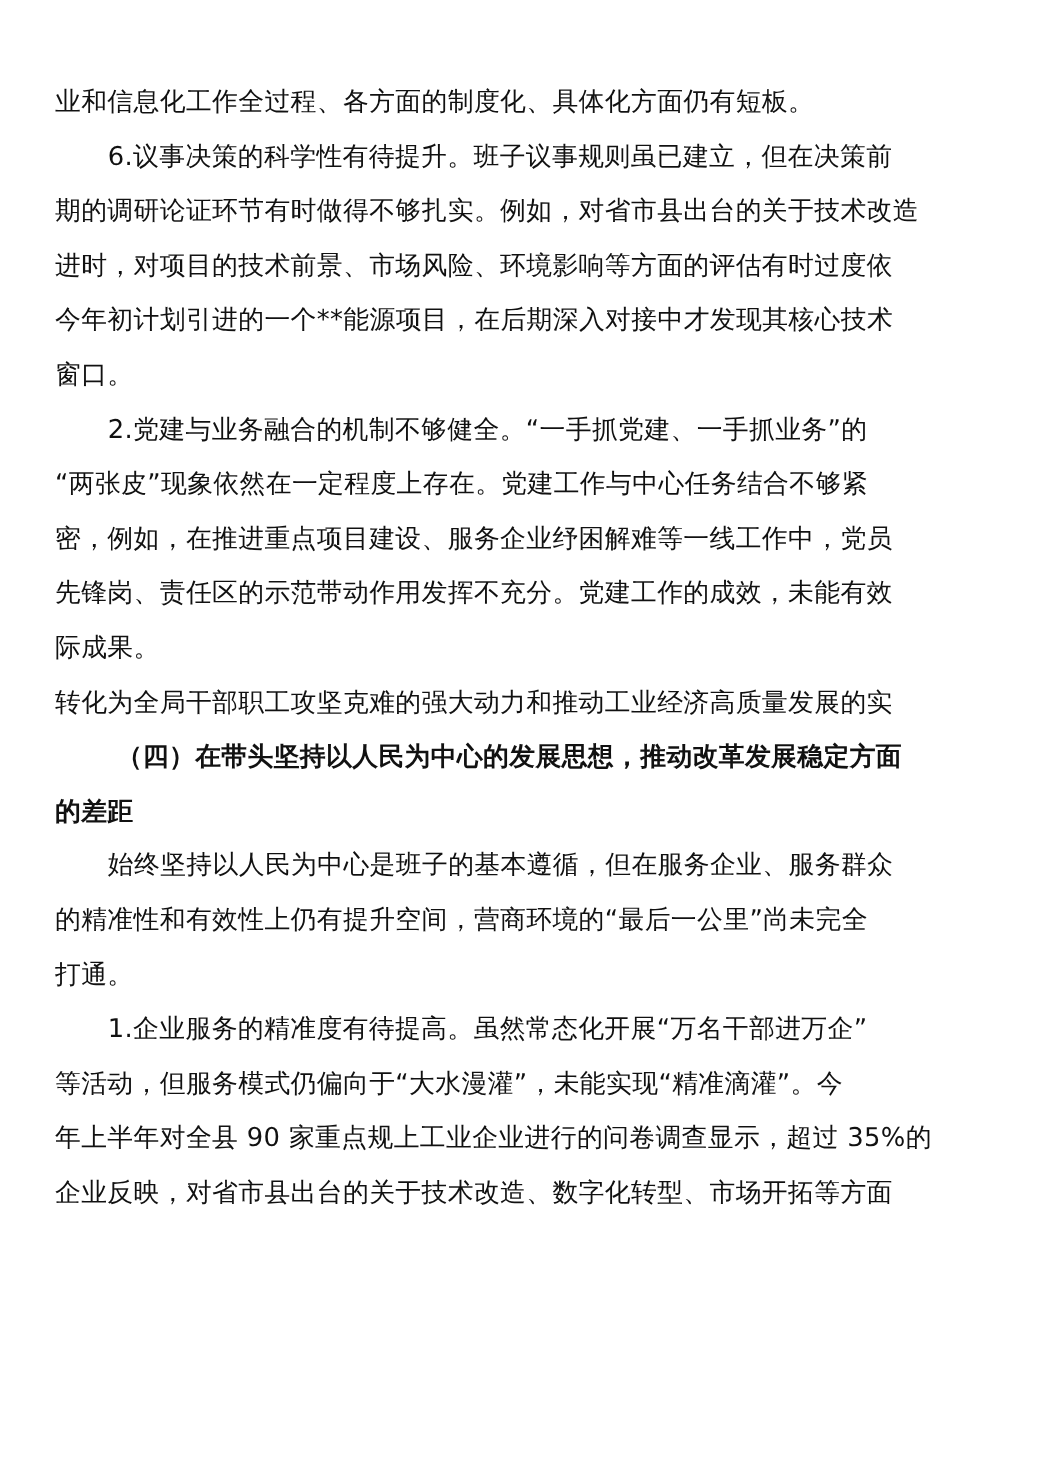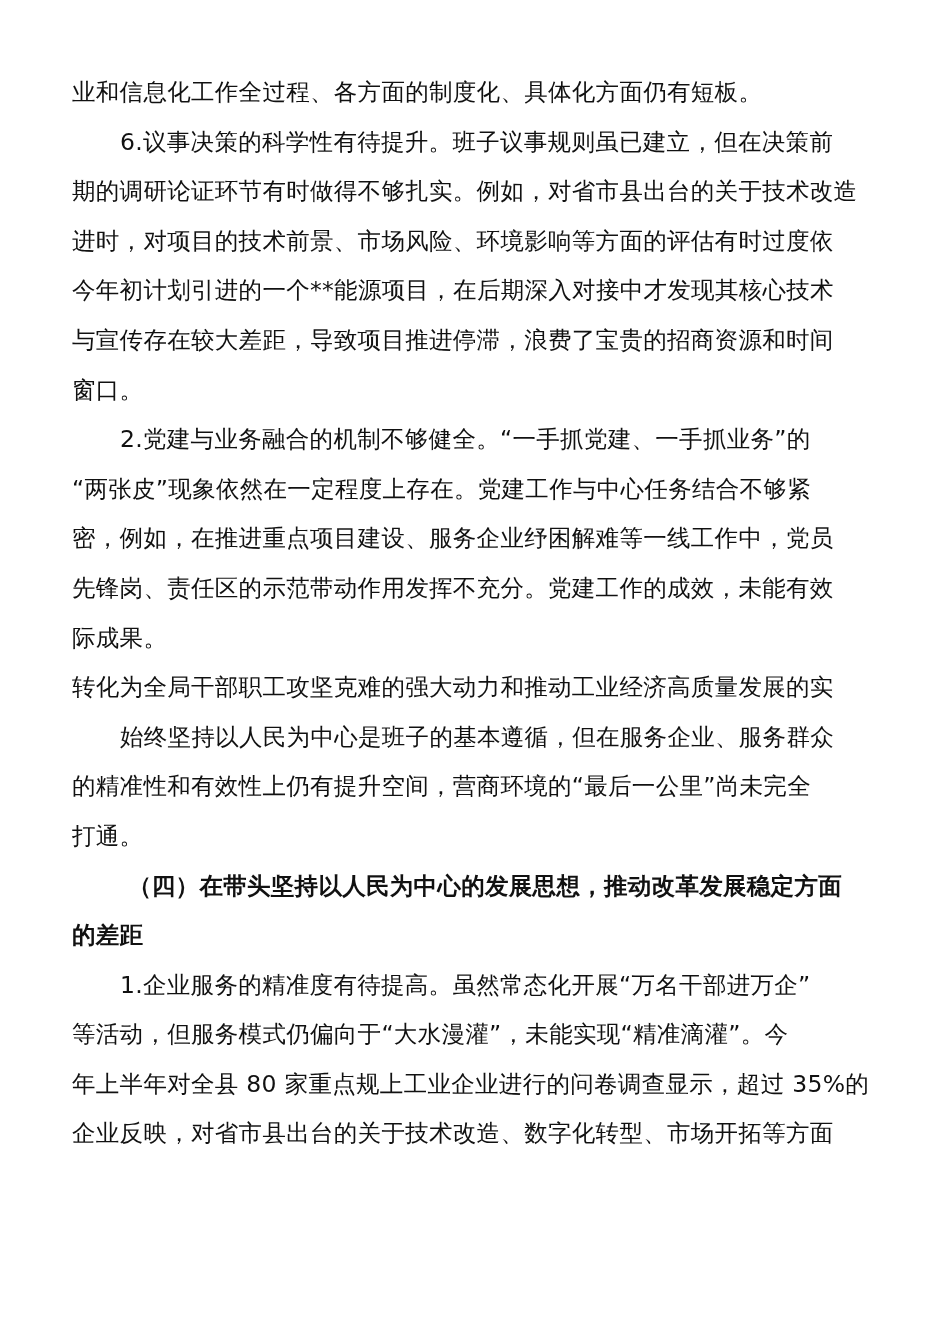--- a/index.html
+++ b/index.html
@@ -10,21 +10,21 @@
     body {
       width: 950px;
       height: 1344px;
       overflow: hidden;
       position: relative;
       font-family: "DejaVu Sans", "Liberation Sans", sans-serif;
       color: #111111;
     }
     .page {
       position: absolute;
-      left: 72px;
+      left: 50px;
       top: 68px;
       width: 830px;
     }
     .line {
       height: 49.6px;
       line-height: 49.6px;
       font-size: 23.5px;
       white-space: nowrap;
       letter-spacing: 0.3px;
     }
@@ -45,44 +45,43 @@
 
   <div>
     <div class="line">业和信息化工作全过程、各方面的制度化、具体化方面仍有短板。</div>
   </div>
 
   <div>
     <div class="line indent">6.议事决策的科学性有待提升。班子议事规则虽已建立，但在决策前</div>
     <div class="line">期的调研论证环节有时做得不够扎实。例如，对省市县出台的关于技术改造</div>
     <div class="line">进时，对项目的技术前景、市场风险、环境影响等方面的评估有时过度依</div>
     <div class="line">今年初计划引进的一个**能源项目，在后期深入对接中才发现其核心技术</div>
-    <div class="line">与宣传存在较大差距，导致项目推进停滞，浪费了宝贵的招商资源和时间</div>
     <div class="line">窗口。</div>
   </div>
 
   <div>
     <div class="line indent">2.党建与业务融合的机制不够健全。“一手抓党建、一手抓业务”的</div>
     <div class="line">“两张皮”现象依然在一定程度上存在。党建工作与中心任务结合不够紧</div>
     <div class="line">密，例如，在推进重点项目建设、服务企业纾困解难等一线工作中，党员</div>
     <div class="line">先锋岗、责任区的示范带动作用发挥不充分。党建工作的成效，未能有效</div>
     <div class="line">际成果。</div>
     <div class="line">转化为全局干部职工攻坚克难的强大动力和推动工业经济高质量发展的实</div>
   </div>
 
   <div>
+    <div class="line heading indent">（四）在带头坚持以人民为中心的发展思想，推动改革发展稳定方面</div>
+    <div class="line heading">的差距</div>
+  </div>
+
+  <div>
     <div class="line indent">始终坚持以人民为中心是班子的基本遵循，但在服务企业、服务群众</div>
     <div class="line">的精准性和有效性上仍有提升空间，营商环境的“最后一公里”尚未完全</div>
     <div class="line">打通。</div>
   </div>
 
   <div>
-    <div class="line heading indent">（四）在带头坚持以人民为中心的发展思想，推动改革发展稳定方面</div>
-    <div class="line heading">的差距</div>
-  </div>
-
-  <div>
     <div class="line indent">1.企业服务的精准度有待提高。虽然常态化开展“万名干部进万企”</div>
     <div class="line">等活动，但服务模式仍偏向于“大水漫灌”，未能实现“精准滴灌”。今</div>
-    <div class="line">年上半年对全县 80 家重点规上工业企业进行的问卷调查显示，超过 35%的</div>
+    <div class="line">年上半年对全县 90 家重点规上工业企业进行的问卷调查显示，超过 35%的</div>
     <div class="line">企业反映，对省市县出台的关于技术改造、数字化转型、市场开拓等方面</div>
   </div>
 
 </div>
 
 </body></html>

